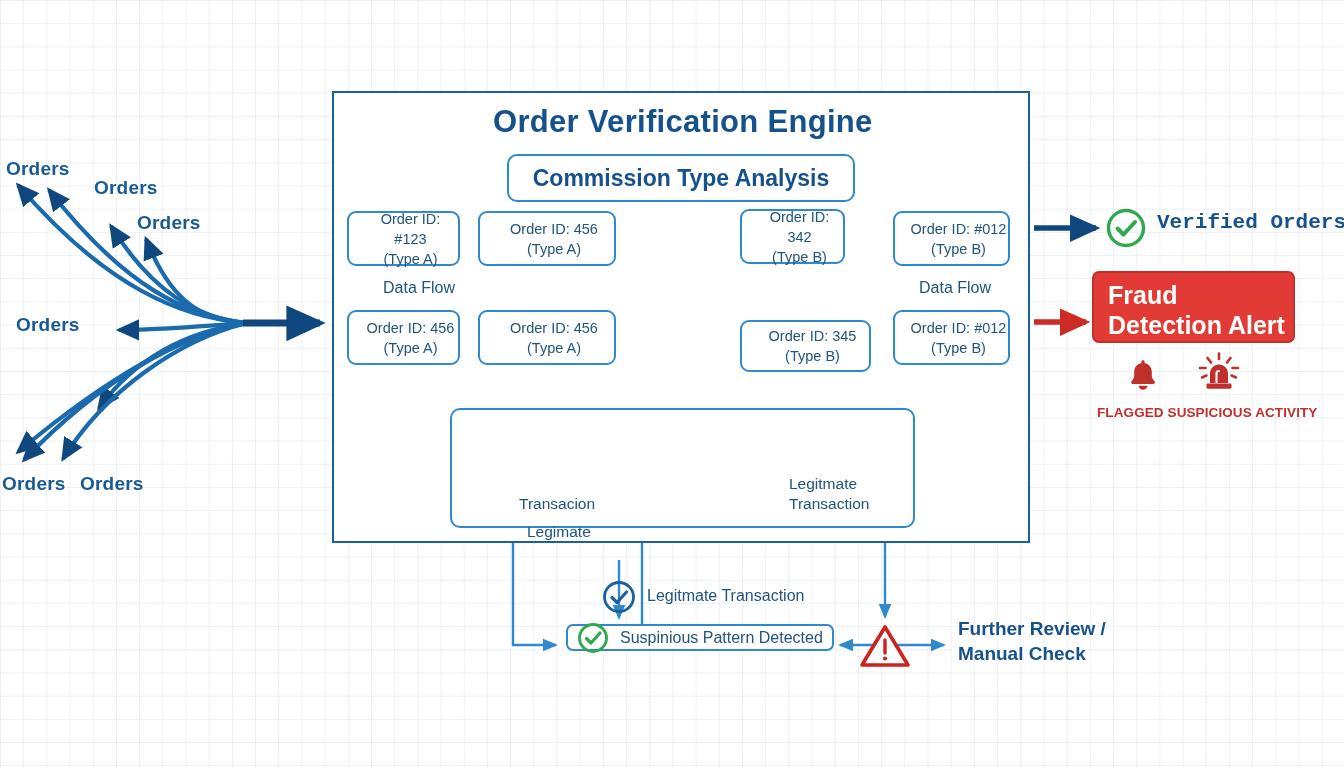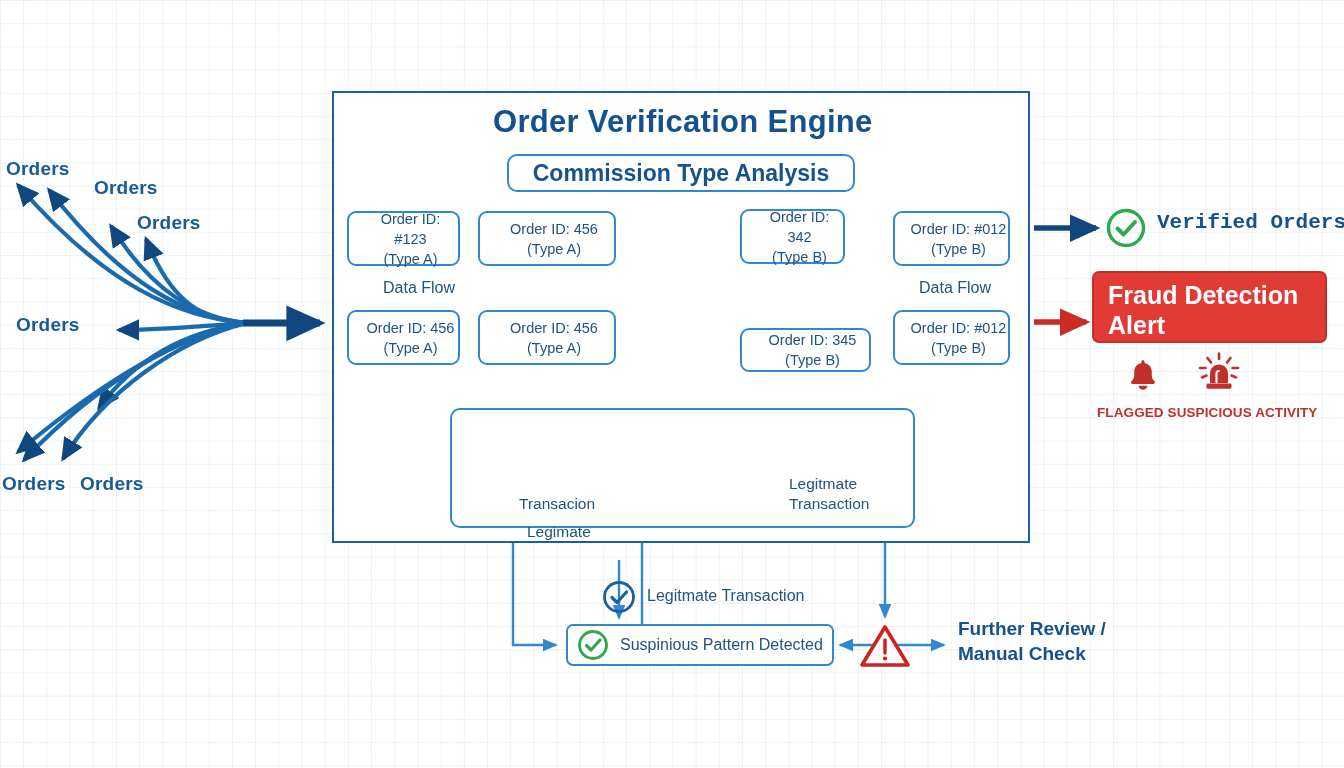--- a/index.html
+++ b/index.html
@@ -60,39 +60,39 @@
     width: 698px; height: 452px;
     border: 2.5px solid #1a5fa0; background: #fff;
   }
   .rbox {
     position: absolute; border: 2px solid #3089cc;
     border-radius: 9px; background: #fff;
     display: flex; align-items: center; justify-content: center;
   }
   .commission-box {
     position: absolute; left: 507px; top: 154px;
-    width: 348px; height: 38px;
+    width: 348px; height: 48px;
     border: 2px solid #3089cc; border-radius: 10px; background: #fff;
     display: flex; align-items: center; justify-content: center;
   }
   .crossref-box {
     position: absolute; left: 450px; top: 408px;
     width: 465px; height: 120px;
     border: 2px solid #3089cc; border-radius: 10px; background: #fff;
   }
   .fraud-box {
     position: absolute; left: 1092px; top: 271px;
-    width: 235px; height: 72px;
+    width: 203px; height: 72px;
     background: #e23b36; border: 2px solid #c0302b; border-radius: 7px;
     color: #fff; font-size: 25px; font-weight: 700; line-height: 30px;
     padding: 7px 0 0 14px;
   }
   .susp-box {
     position: absolute; left: 566px; top: 624px;
-    width: 268px; height: 42px;
+    width: 268px; height: 27px;
     border: 2px solid #3089cc; border-radius: 7px; background: #fff;
     display: flex; align-items: center;
   }
   .icon-abs { position: absolute; }
 </style>
 </head>
 <body>
 
 <div id="stage">
 
@@ -235,21 +235,21 @@
       <span>Order ID: 342</span><br>
       <span>(Type B)</span>
     </div>
   </div>
   <div class="rbox" style="left:893px; top:211px; width:117px; height:55px;">
     <div class="node-text">
       <span>Order ID: #012</span><br>
       <span>(Type B)</span>
     </div>
   </div>
-  <div class="rbox" style="left:740px; top:328px; width:131px; height:44px;">
+  <div class="rbox" style="left:740px; top:320px; width:131px; height:52px;">
     <div class="node-text">
       <span>Order ID: 345</span><br>
       <span>(Type B)</span>
     </div>
   </div>
   <div class="rbox" style="left:893px; top:310px; width:117px; height:55px;">
     <div class="node-text">
       <span>Order ID: #012</span><br>
       <span>(Type B)</span>
     </div>

